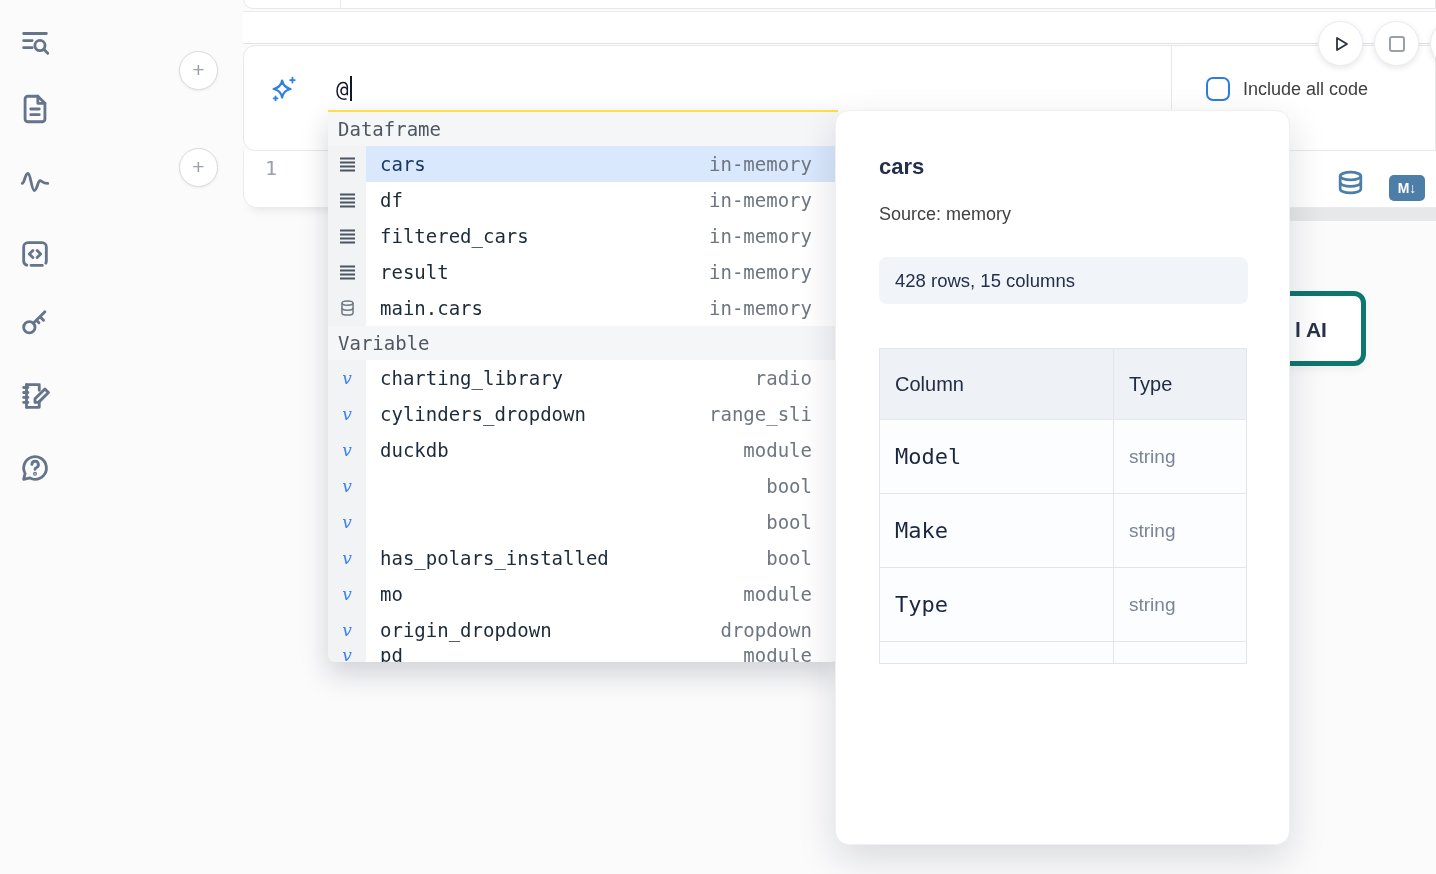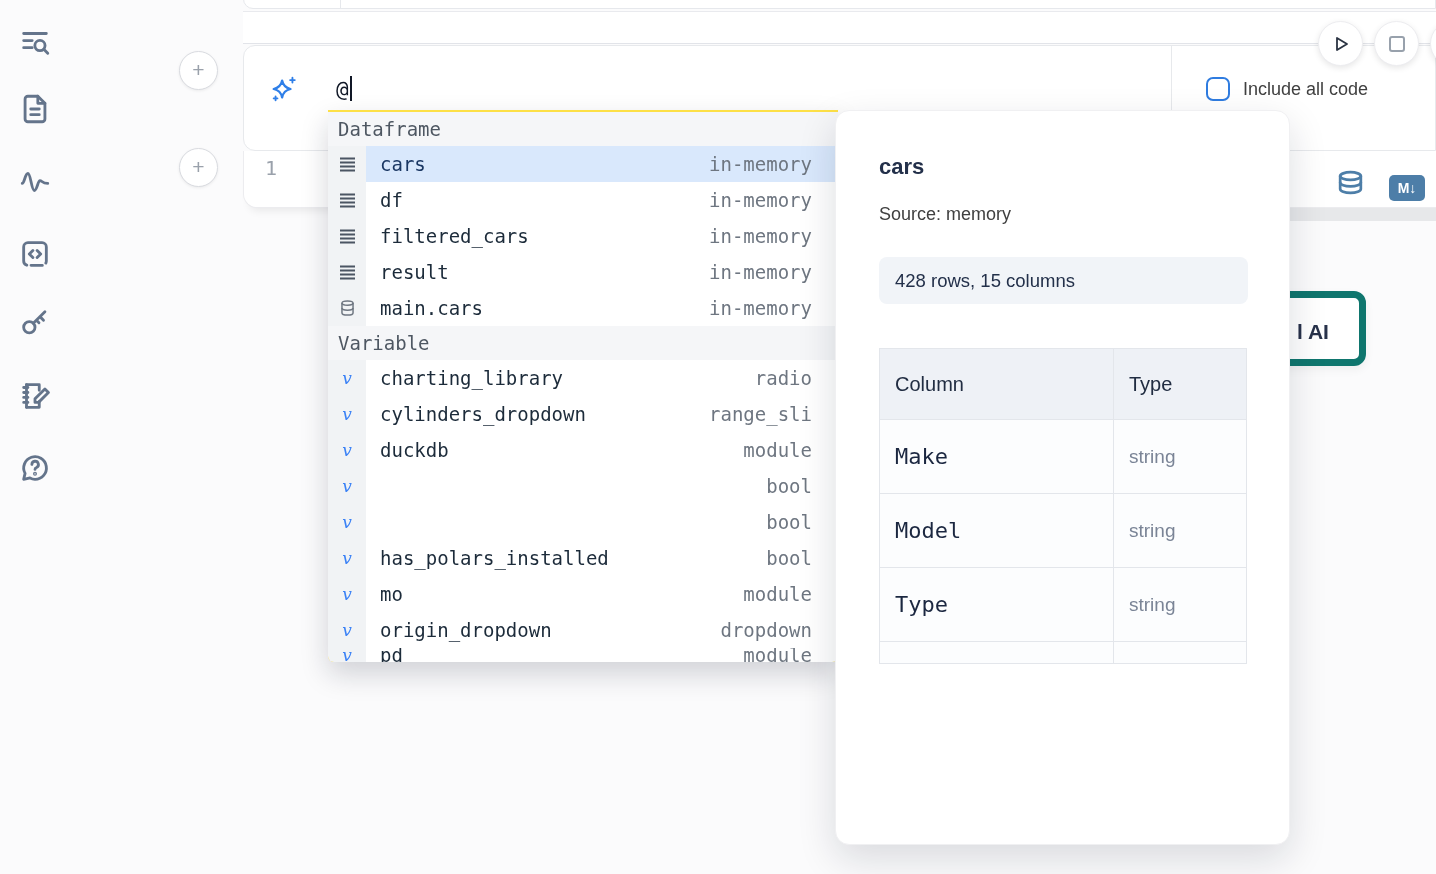--- a/index.html
+++ b/index.html
@@ -51,21 +51,21 @@
   .code-cell { left:243px; top:151px; width:1193px; height:57px; background:#fff;
                border-left:1px solid #ececef; border-bottom:1px solid #ececef;
                border-radius:0 0 0 14px; box-shadow:0 9px 10px -7px rgba(0,0,0,.09); }
   .line-no { left:265px; top:156px; font-size:20px; color:#9aa1ab; }
   .cell-db-icon { left:1335px; top:169px; width:31px; height:36px; cursor:pointer; }
   .md-badge { left:1389px; top:175px; width:36px; height:26px; background:#4d7ea8; border-radius:5px;
               color:#fff; font-weight:bold; font-size:14px; text-align:center; line-height:26px; cursor:pointer; }
   .gray-strip { left:1240px; top:208px; width:196px; height:13px; background:#e7e8ea; z-index:5; }
 
   
-  .ai-card { left:1230px; top:291px; width:136px; height:75px; background:#fff; border:7px solid #0f766e;
+  .ai-card { left:1230px; top:291px; width:136px; height:75px; background:#fff; border:5px solid #0f766e;
              border-radius:12px; box-shadow:0 4px 10px rgba(0,0,0,.05); z-index:6; cursor:pointer; }
   .ai-card span { position:absolute; left:60px; top:22px; font-weight:bold; font-size:21px; color:#28324a; }
 
   
   .dropdown { left:328px; top:110px; width:510px; background:#fde047; z-index:10;
               box-shadow:0 12px 28px rgba(15,23,42,.18); border-radius:0 0 6px 6px;
               overflow:hidden; padding-top:2px; }
   .ac-header { height:34px; line-height:34px; background:#f5f6f8; color:#4e5762; font-size:19px;
                padding-left:10px; font-family:"DejaVu Sans Mono", monospace; }
   .ac-row { display:flex; height:36px; align-items:stretch; cursor:pointer; }
@@ -345,25 +345,25 @@
   <div class="panel-pill">428 rows, 15 columns</div>
   <table class="panel-table">
     <thead>
       <tr>
         <th>Column</th>
         <th>Type</th>
       </tr>
     </thead>
     <tbody>
         <tr>
-          <td class="c-name">Make</td>
+          <td class="c-name">Model</td>
           <td class="c-type">string</td>
         </tr>
         <tr>
-          <td class="c-name">Model</td>
+          <td class="c-name">Make</td>
           <td class="c-type">string</td>
         </tr>
         <tr>
           <td class="c-name">Type</td>
           <td class="c-type">string</td>
         </tr>
         <tr class="partial">
           <td></td>
           <td></td>
         </tr>

